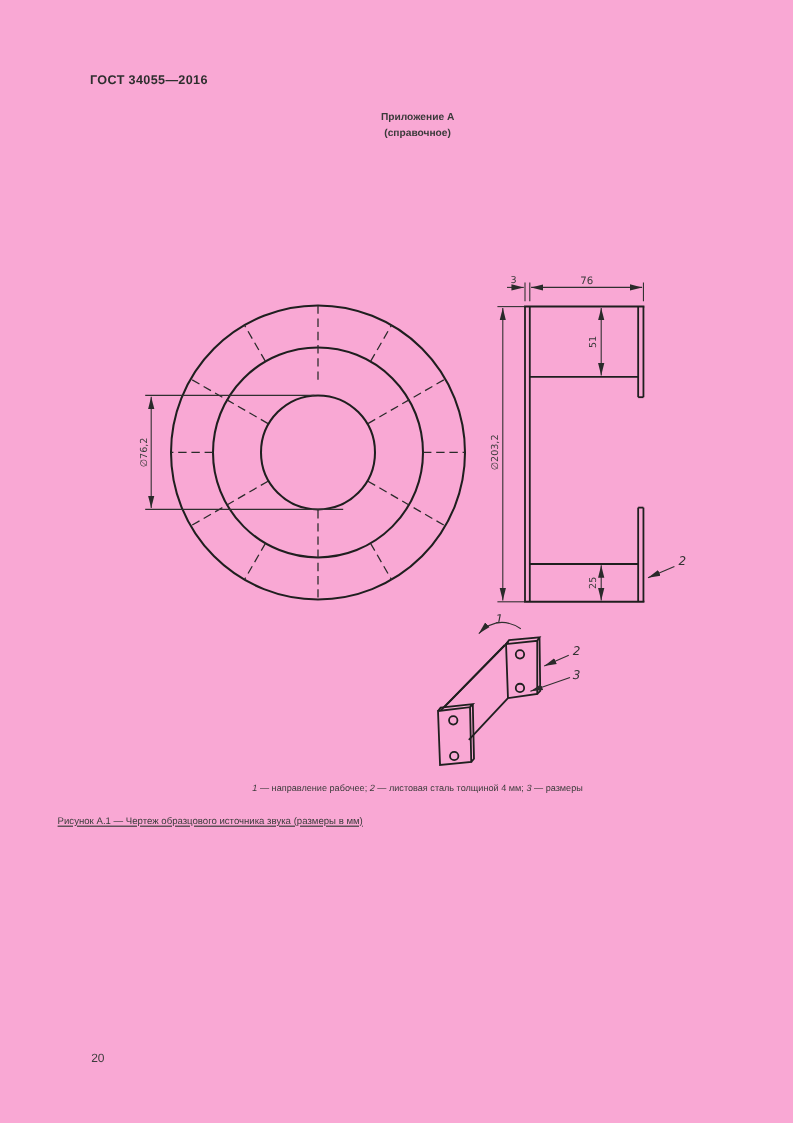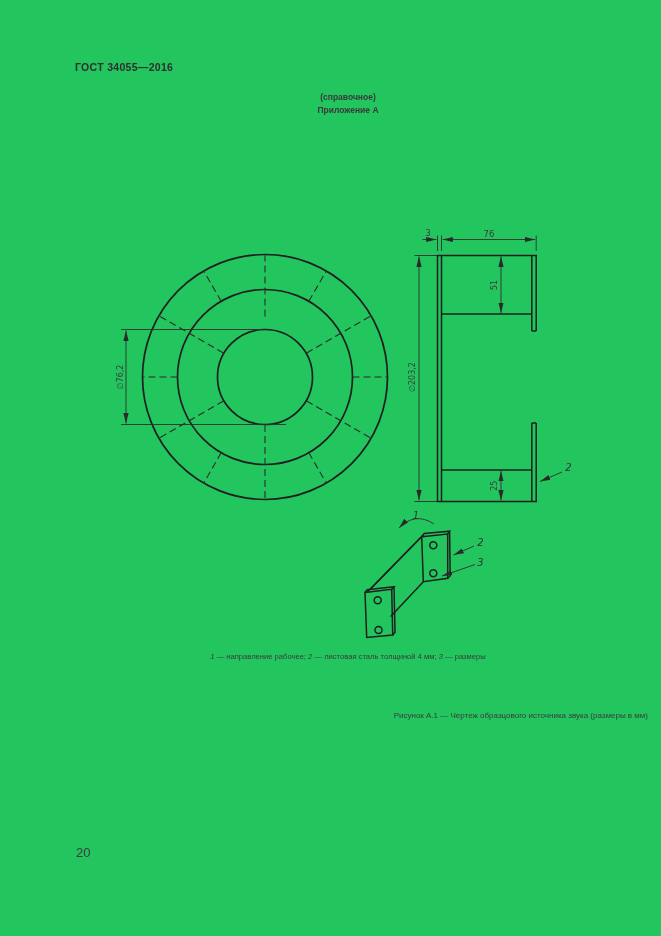--- a/index.html
+++ b/index.html
@@ -1,17 +1,17 @@
 <!DOCTYPE html>
 <html><head>
 <meta charset="utf-8">
 <style>
   html,body{margin:0;padding:0;background:#ffffff;}
   .page{
-    position:relative;width:661px;height:936px;background:#22c55e;overflow:hidden;
+    position:relative;width:661px;height:936px;background:#f9a8d4;overflow:hidden;
     font-family:"Liberation Sans",sans-serif;color:#3c3c3c;
   }
   .doc-header{
     position:absolute;left:75px;top:61px;font-size:10.5px;font-weight:bold;
     color:#2e2e2e;letter-spacing:.3px;white-space:nowrap;
   }
   .appendix{
     position:absolute;left:58px;top:91px;width:580px;text-align:center;
     font-size:8.5px;font-weight:bold;line-height:13px;color:#3a3a3a;
   }
@@ -23,43 +23,43 @@
     position:absolute;left:75px;top:182px;width:544px;font-size:8.8px;
     line-height:13.2px;text-align:justify;text-indent:33px;color:#3c3c3c;
   }
   .drawing-svg{position:absolute;left:0;top:0;pointer-events:none;}
   .legend{
     position:absolute;left:48px;top:652px;width:600px;text-align:center;
     font-size:7.6px;color:#3c3c3c;white-space:nowrap;
   }
   .legend .num{font-style:italic;}
   .fig-caption{
-    position:absolute;left:48px;top:711px;width:600px;text-align:right;
-    font-size:8px;color:#3c3c3c;white-space:nowrap;
+    position:absolute;left:48px;top:680px;width:600px;text-align:left;
+    font-size:8px;color:#3c3c3c;white-space:nowrap;text-decoration:underline;
   }
-  .page-number{position:absolute;left:76px;top:845px;font-size:13px;color:#3c3c3c;}
+  .page-number{position:absolute;left:76px;top:877px;font-size:10px;color:#3c3c3c;}
   
   .obj{stroke:#1f1f1f;stroke-width:1.7;fill:none;}
   .obj2{stroke:#1f1f1f;stroke-width:1.5;fill:none;}
   .thin{stroke:#2f2f2f;stroke-width:0.9;fill:none;}
   .spoke{stroke:#2a2a2a;stroke-width:1.05;fill:none;stroke-dasharray:7 4;}
   .dimtxt{font-family:"DejaVu Sans",sans-serif;font-size:8px;fill:#3a3a3a;}
   .dimtxt2{font-family:"DejaVu Sans",sans-serif;font-size:8.5px;fill:#3a3a3a;}
   .lbltxt{font-family:"DejaVu Sans",sans-serif;font-size:10px;font-style:italic;fill:#333;}
 </style>
 </head>
 <body>
 
 <div class="page">
 
   <div class="doc-header">ГОСТ 34055—2016</div>
 
   <div class="appendix">
+    <div>Приложение А</div>
     <div>(справочное)</div>
-    <div>Приложение А</div>
   </div>
 
 
 
   <svg class="drawing-svg" width="661" height="936" viewBox="0 0 661 936" xmlns="http://www.w3.org/2000/svg">
     <defs>
       <marker id="arr" markerUnits="userSpaceOnUse" markerWidth="11" markerHeight="8" refX="10.3" refY="4" orient="auto-start-reverse">
         <path d="M10.3,4 L0,1.4 L0,6.6 Z" fill="#2a2a2a"></path>
       </marker>
     </defs>

